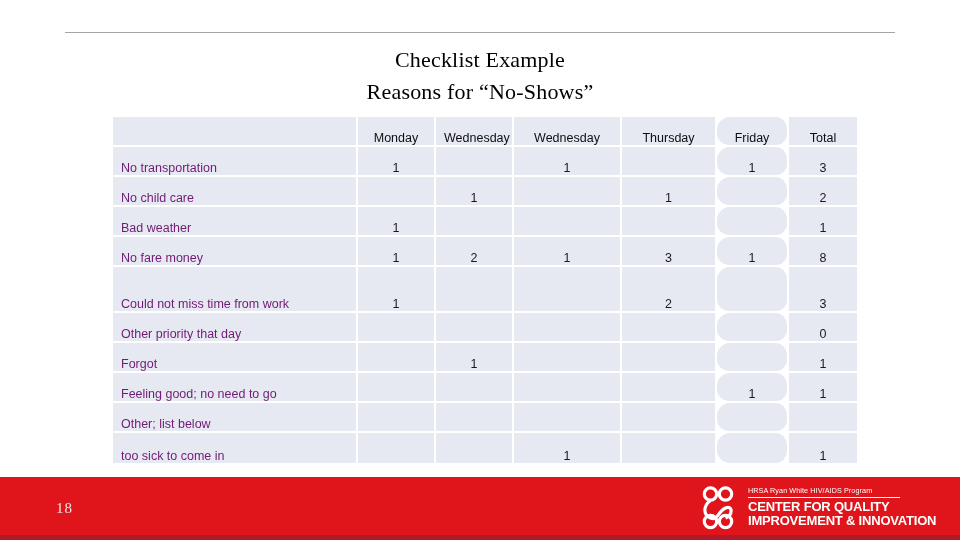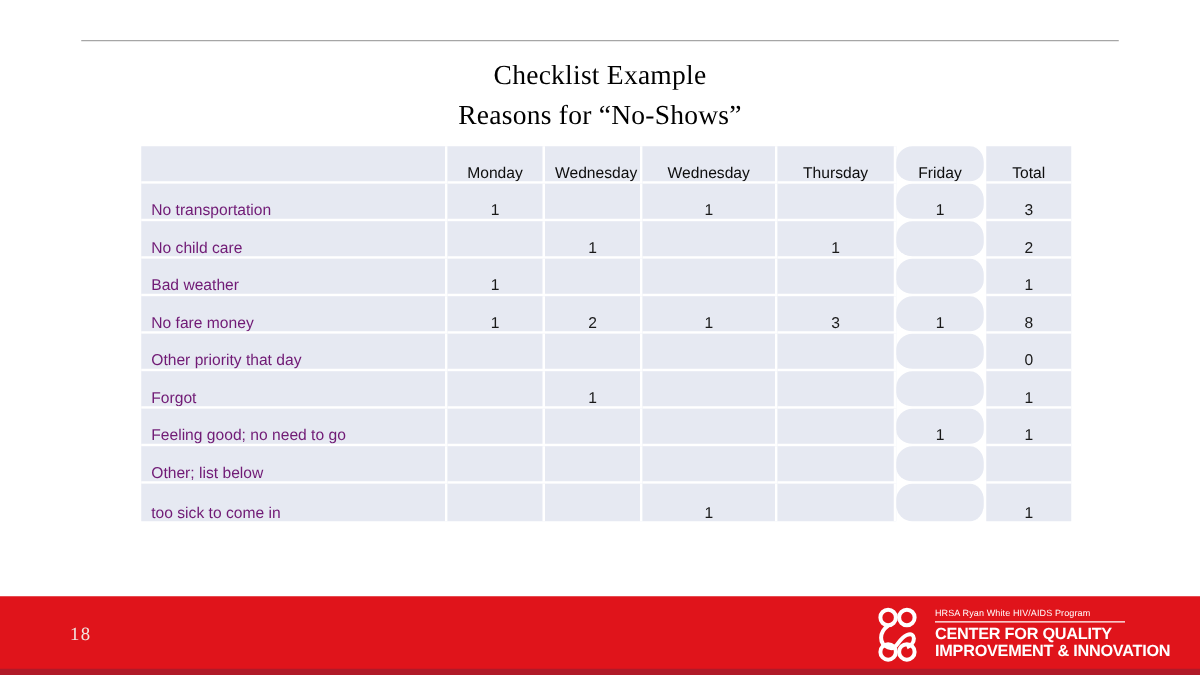--- a/index.html
+++ b/index.html
@@ -234,20 +234,29 @@
           <td class="num c-total">1</td>
         </tr>
         <tr>
           <td class="lbl c-label">No fare money</td>
           <td class="num c-day">1</td>
           <td class="num c-day">2</td>
           <td class="num c-wed">1</td>
           <td class="num c-thu">3</td>
           <td class="num c-fri">1</td>
           <td class="num c-total">8</td>
+        </tr>
+        <tr class="tall">
+          <td class="lbl c-label">Could not miss time from work</td>
+          <td class="num c-day">1</td>
+          <td class="num c-day"></td>
+          <td class="num c-wed"></td>
+          <td class="num c-thu">2</td>
+          <td class="num c-fri"></td>
+          <td class="num c-total">3</td>
         </tr>
         <tr>
           <td class="lbl c-label">Other priority that day</td>
           <td class="num c-day"></td>
           <td class="num c-day"></td>
           <td class="num c-wed"></td>
           <td class="num c-thu"></td>
           <td class="num c-fri"></td>
           <td class="num c-total">0</td>
         </tr>

